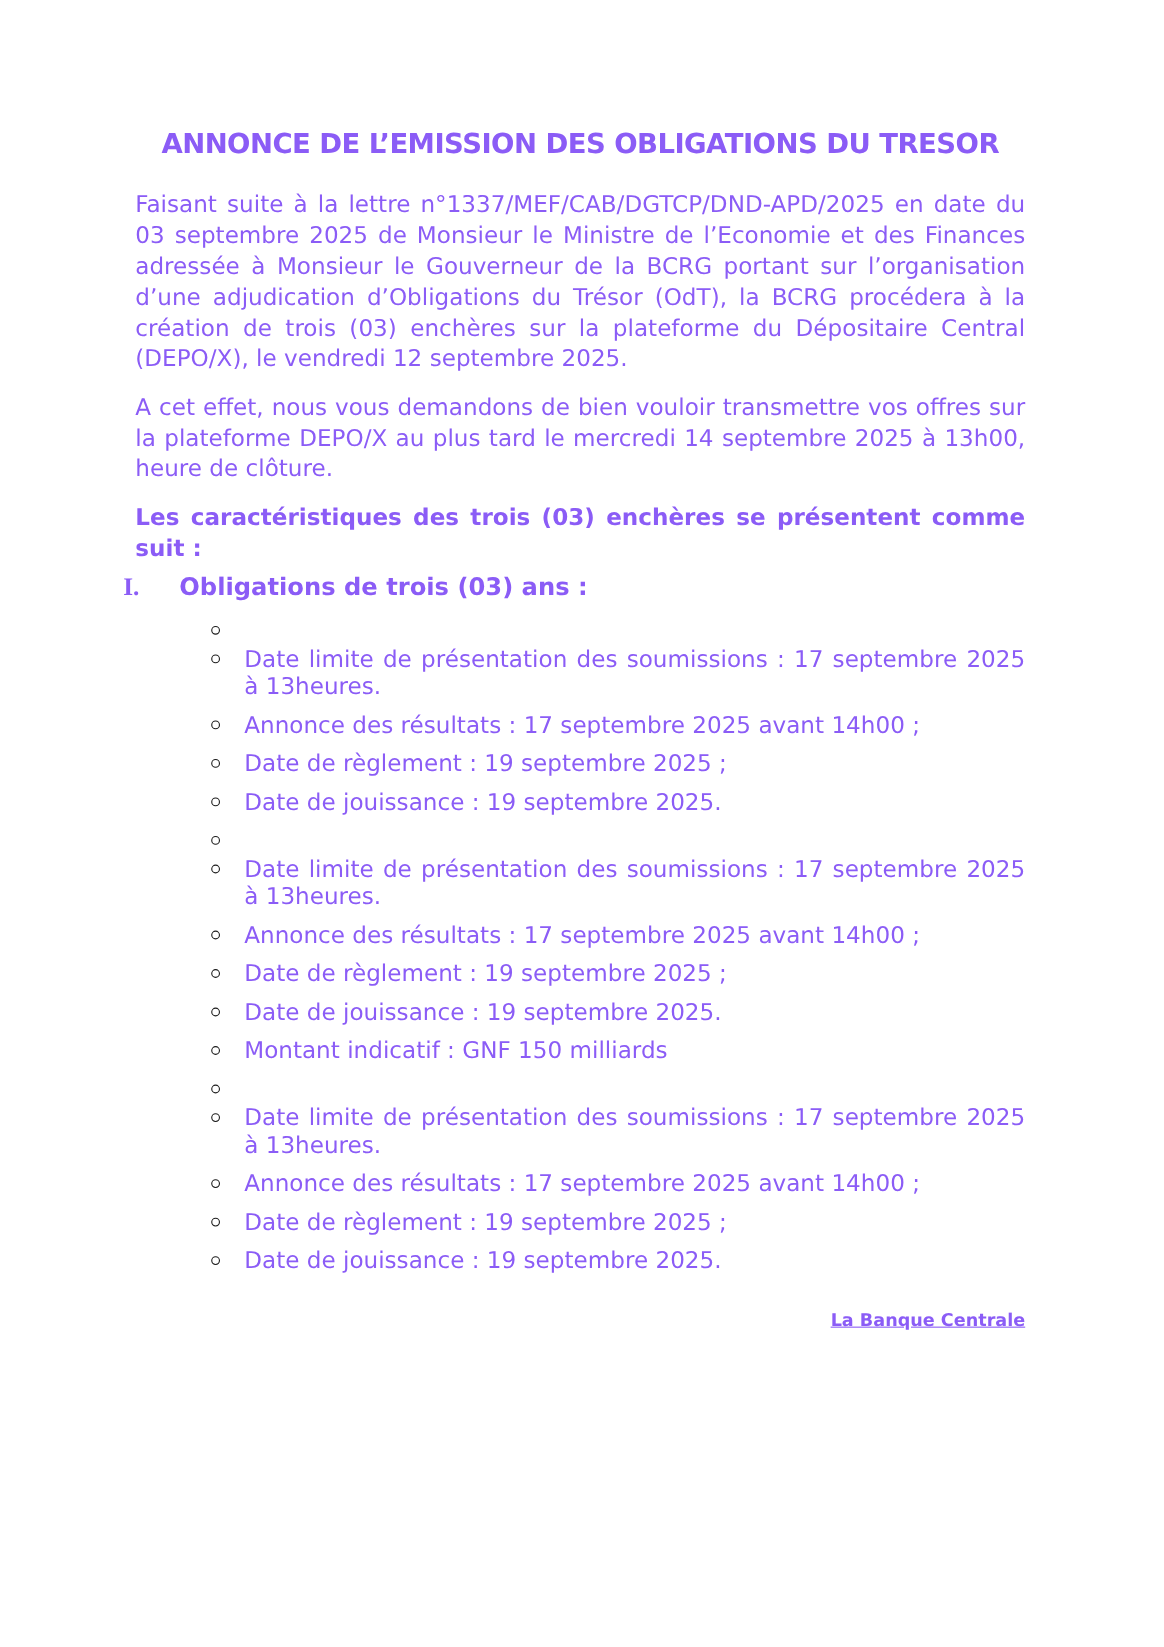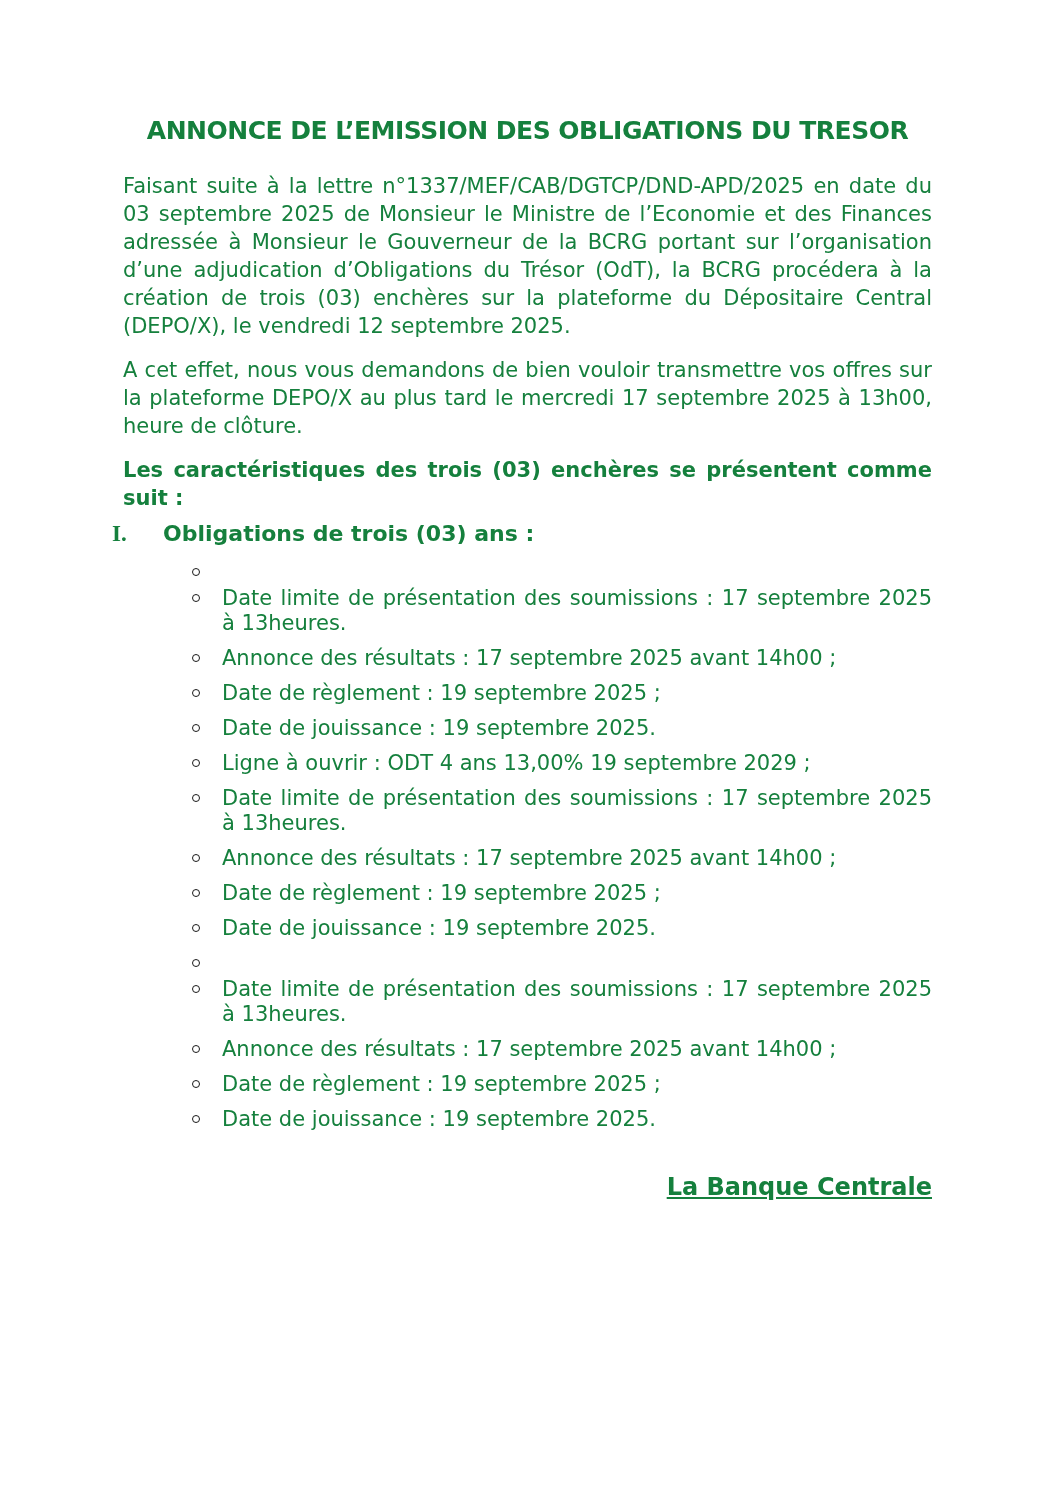--- a/index.html
+++ b/index.html
@@ -6,21 +6,21 @@
   html, body {
     margin: 0;
     padding: 0;
     background: #ffffff;
   }
   .page {
     position: relative;
     width: 1058px;
     height: 1497px;
     background: #ffffff;
-    color: #15803d;
+    color: #8b5cf6;
     font-family: "DejaVu Sans", sans-serif;
     font-size: 21px;
     padding: 116px 126px 0 123px;
     overflow: hidden;
   }
   .doc-title {
     text-align: center;
     font-weight: bold;
     font-size: 25px;
     letter-spacing: -0.5px;
@@ -70,37 +70,37 @@
     width: 8px;
     height: 8px;
     border: 1.5px solid #1a1a1a;
     border-radius: 50%;
   }
   .item-text {
     flex: 1;
     text-align: justify;
   }
   .signature {
-    margin-top: 40px;
+    margin-top: 26px;
     text-align: right;
     font-weight: bold;
-    font-size: 24px;
+    font-size: 16px;
     line-height: 30px;
     text-decoration: underline;
   }
 </style>
 </head>
 <body>
 
 <div class="page">
 
   <h1 class="doc-title">ANNONCE DE L’EMISSION DES OBLIGATIONS DU TRESOR</h1>
 
   <p class="para">Faisant suite à la lettre n°1337/MEF/CAB/DGTCP/DND-APD/2025 en date du 03 septembre 2025 de Monsieur le Ministre de l’Economie et des Finances adressée à Monsieur le Gouverneur de la BCRG portant sur l’organisation d’une adjudication d’Obligations du Trésor (OdT), la BCRG procédera à la création de trois (03) enchères sur la plateforme du Dépositaire Central (DEPO/X), le vendredi 12 septembre 2025.</p>
-  <p class="para">A cet effet, nous vous demandons de bien vouloir transmettre vos offres sur la plateforme DEPO/X au plus tard le mercredi 17 septembre 2025 à 13h00, heure de clôture.</p>
+  <p class="para">A cet effet, nous vous demandons de bien vouloir transmettre vos offres sur la plateforme DEPO/X au plus tard le mercredi 14 septembre 2025 à 13h00, heure de clôture.</p>
   <p class="para intro-list">Les caractéristiques des trois (03) enchères se présentent comme suit&nbsp;:</p>
 
   <div class="section-heading">
     <span class="section-numeral">I.</span>
     <span class="section-title">Obligations de trois (03) ans&nbsp;:</span>
   </div>
   <div class="list-item">
     <span class="bullet-cell">
         <span class="bullet-circle"></span>
       </span>
@@ -127,21 +127,20 @@
     <span class="bullet-cell">
         <span class="bullet-circle"></span>
       </span>
     <span class="item-text">Date de jouissance&nbsp;: 19 septembre 2025.</span>
   </div>
 
   <div class="list-item">
     <span class="bullet-cell">
         <span class="bullet-circle"></span>
       </span>
-    <span class="item-text">Ligne à ouvrir&nbsp;: ODT 4 ans 13,00% 19 septembre 2029&nbsp;;</span>
   </div>
   <div class="list-item">
     <span class="bullet-cell">
         <span class="bullet-circle"></span>
       </span>
     <span class="item-text">Date limite de présentation des soumissions&nbsp;: 17 septembre 2025 à 13heures.</span>
   </div>
   <div class="list-item">
     <span class="bullet-cell">
         <span class="bullet-circle"></span>
@@ -158,20 +157,26 @@
     <span class="bullet-cell">
         <span class="bullet-circle"></span>
       </span>
     <span class="item-text">Date de jouissance&nbsp;: 19 septembre 2025.</span>
   </div>
 
   <div class="list-item">
     <span class="bullet-cell">
         <span class="bullet-circle"></span>
       </span>
+    <span class="item-text">Montant indicatif&nbsp;: GNF 150 milliards</span>
+  </div>
+  <div class="list-item">
+    <span class="bullet-cell">
+        <span class="bullet-circle"></span>
+      </span>
   </div>
   <div class="list-item">
     <span class="bullet-cell">
         <span class="bullet-circle"></span>
       </span>
     <span class="item-text">Date limite de présentation des soumissions&nbsp;: 17 septembre 2025 à 13heures.</span>
   </div>
   <div class="list-item">
     <span class="bullet-cell">
         <span class="bullet-circle"></span>

